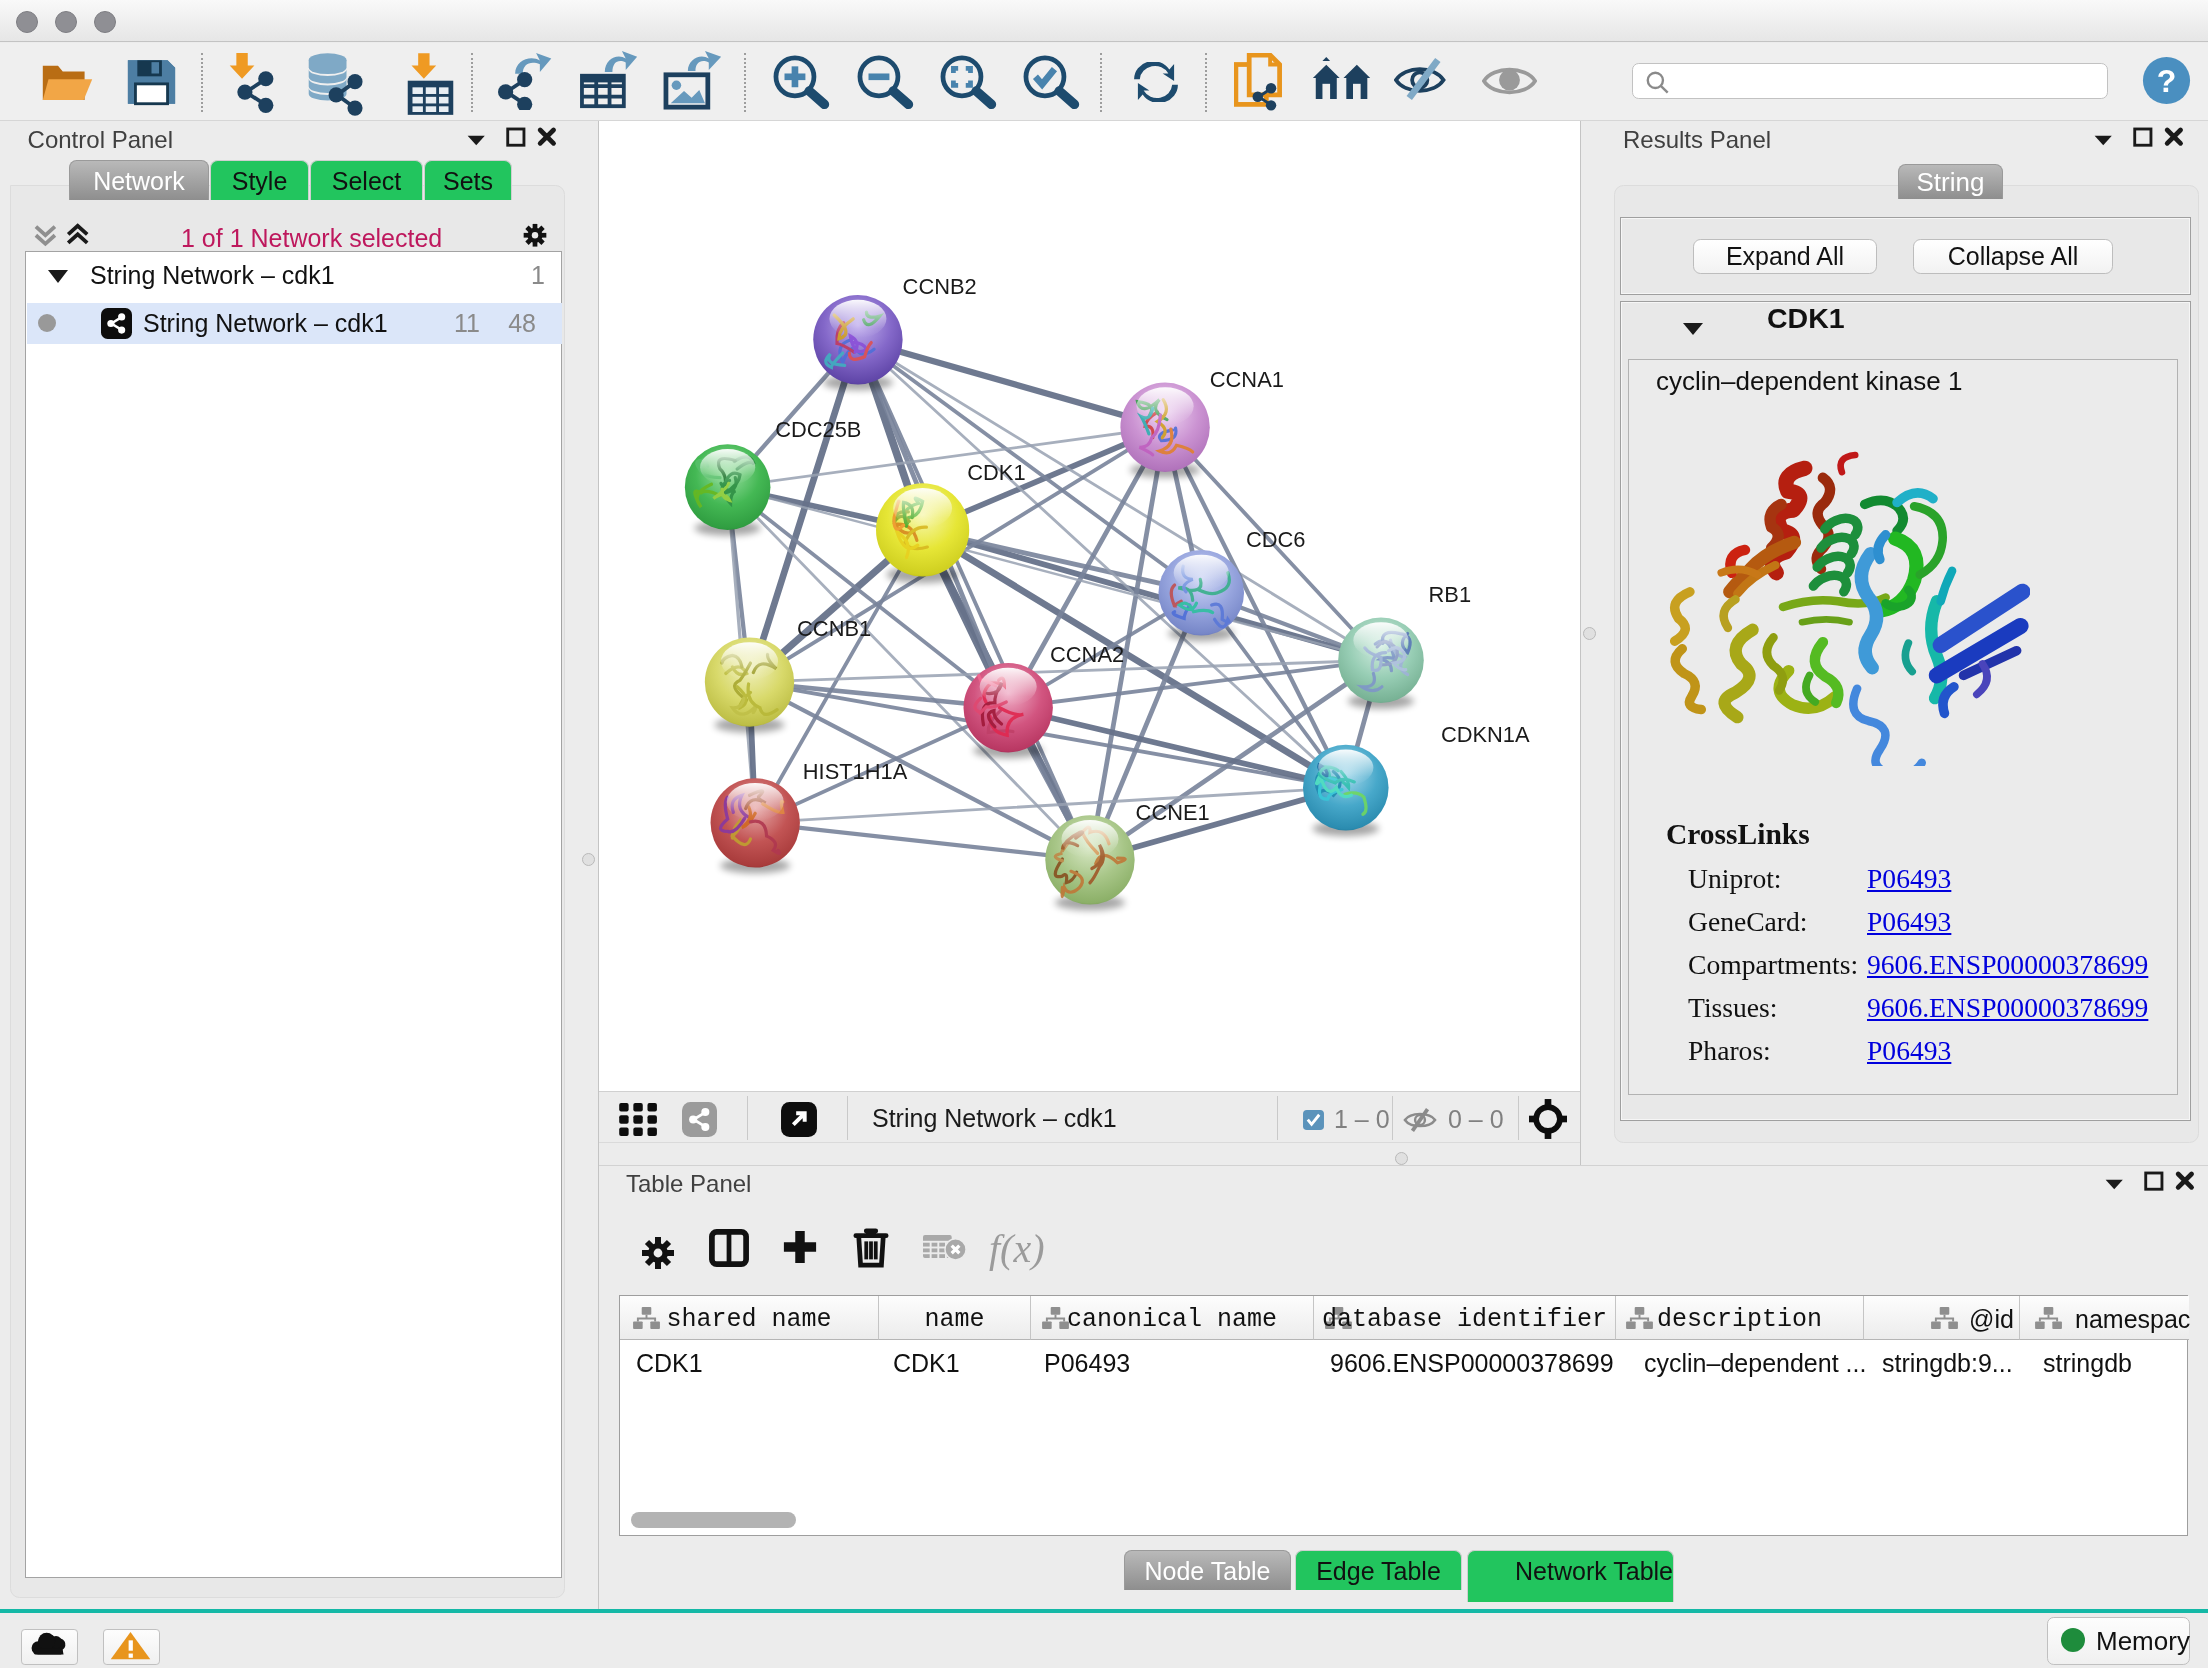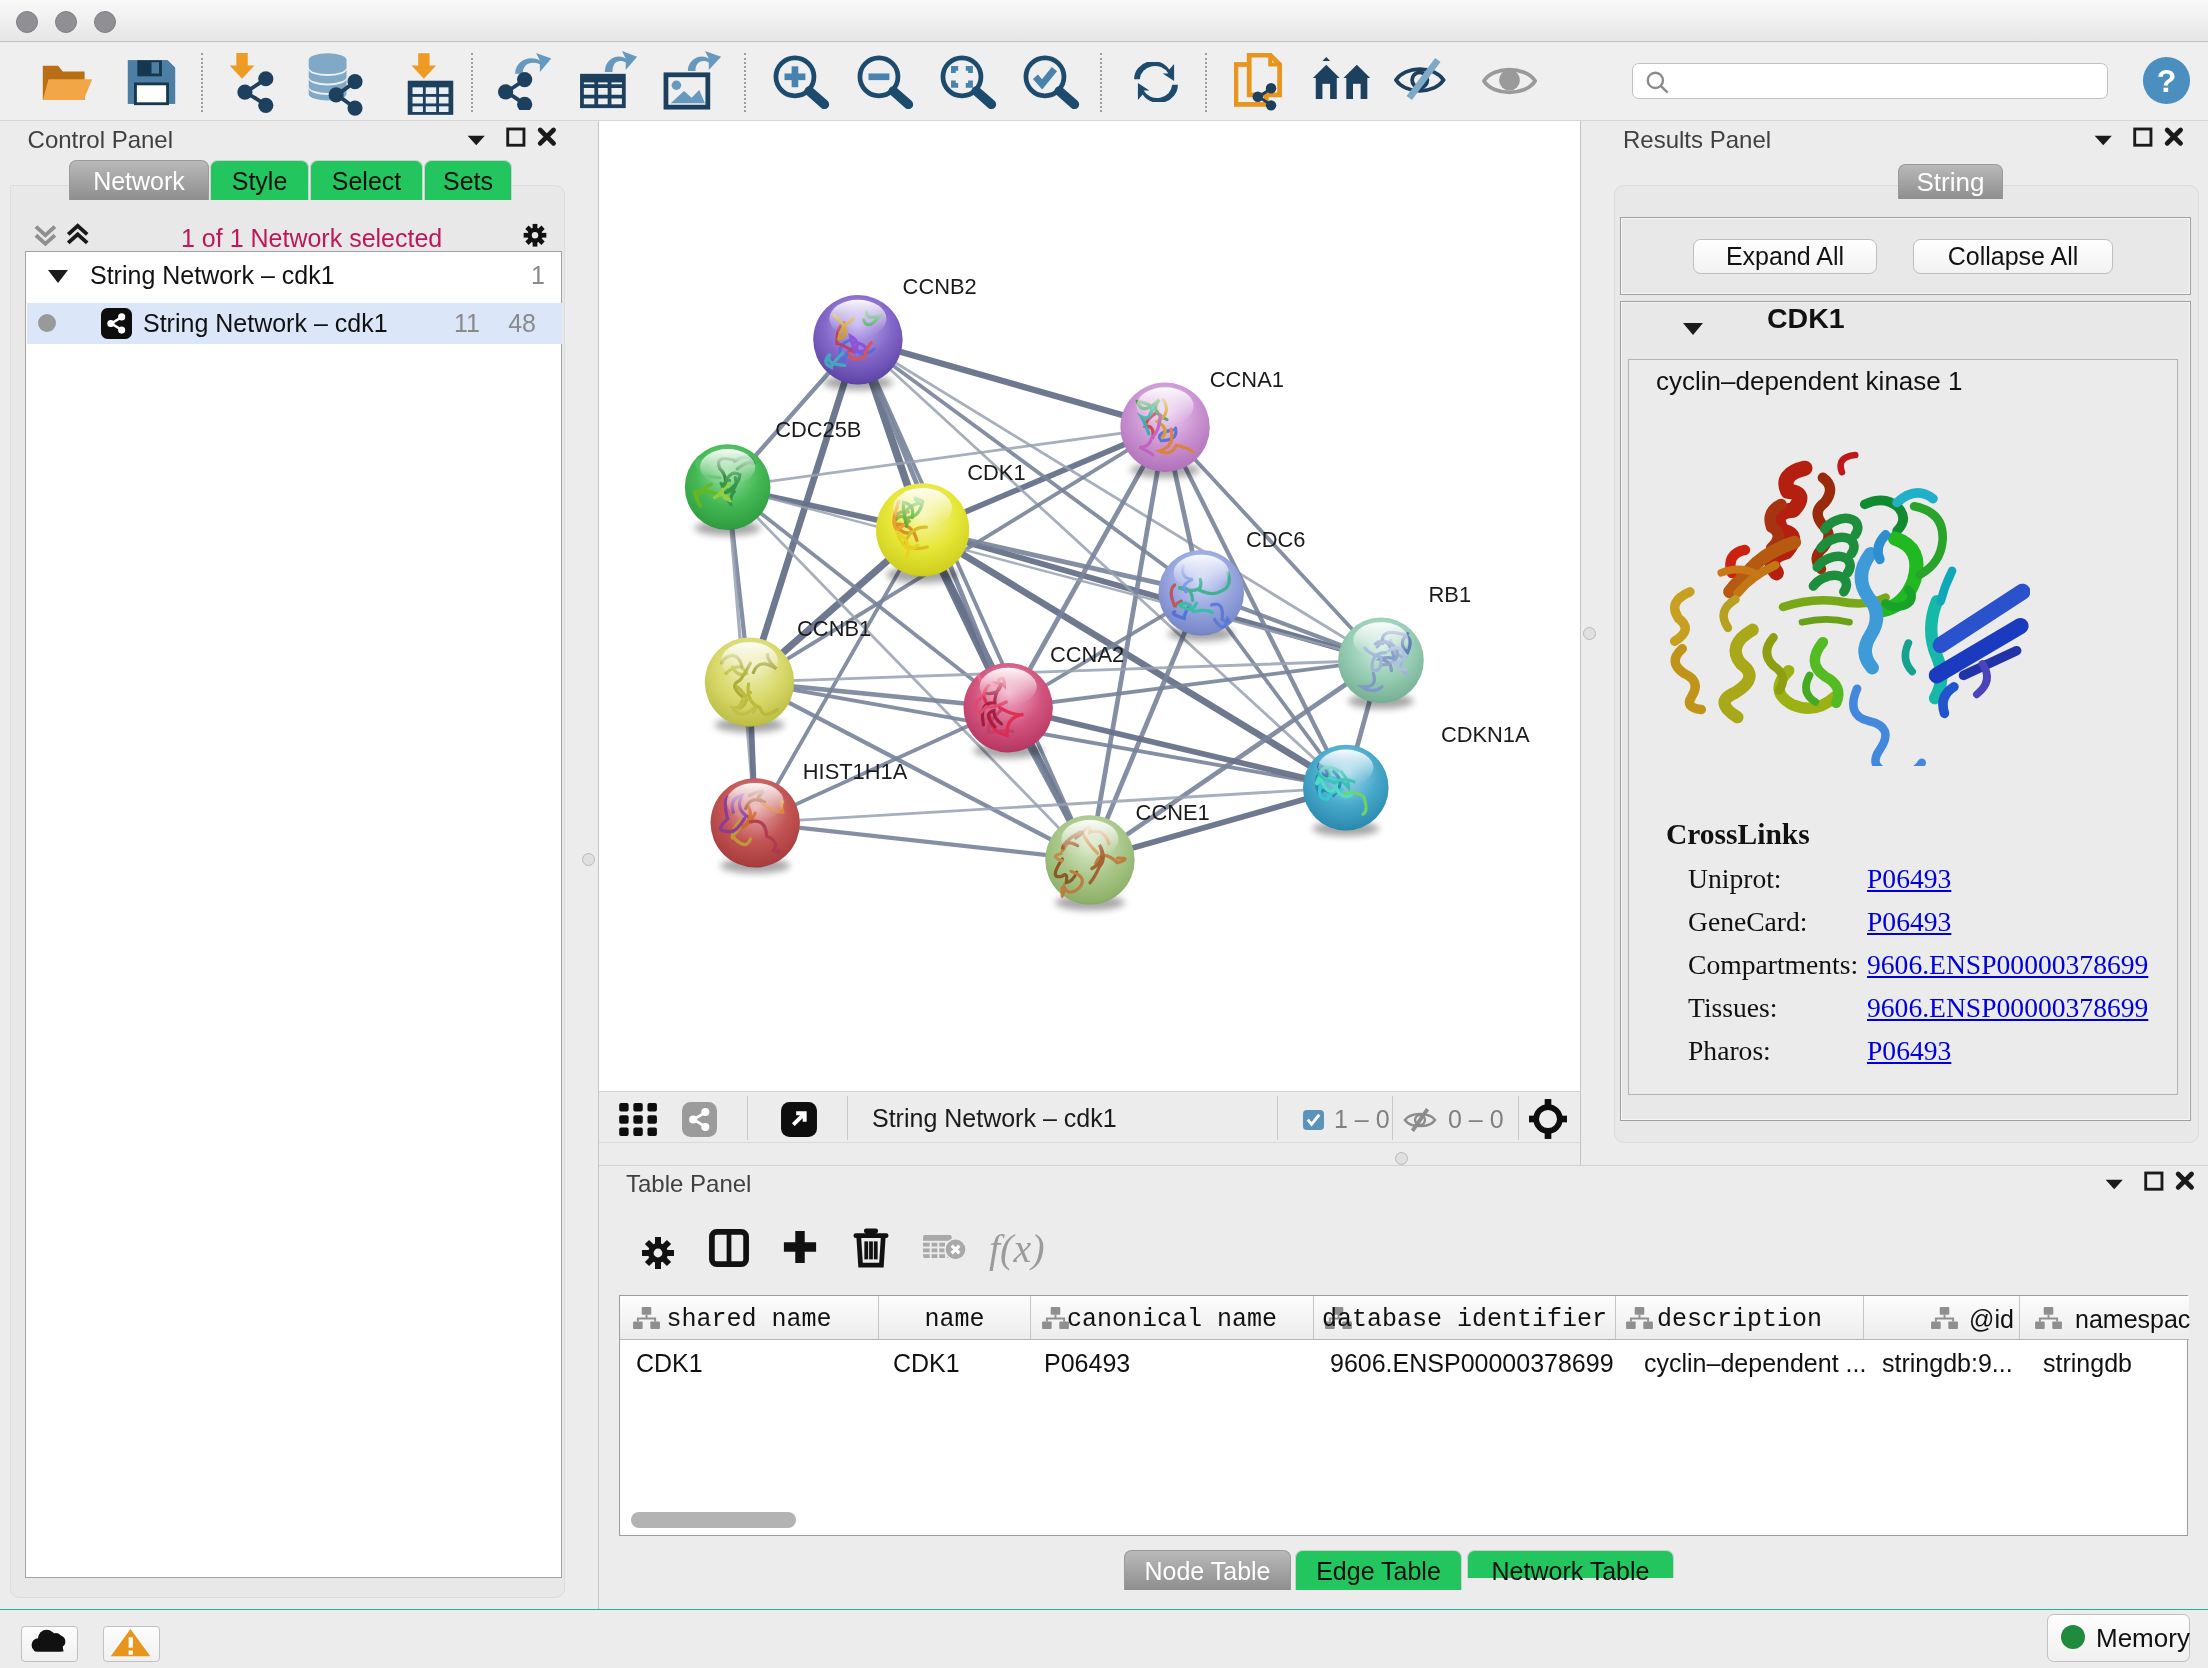--- a/index.html
+++ b/index.html
@@ -44,21 +44,21 @@
 .etched { position:absolute; border:1px solid #9f9f9f; box-shadow:inset 0 0 0 1px #f6f6f6; }
 .btn { position:absolute; background:linear-gradient(#ffffff,#f2f2f2); border:1px solid #bdbdbd; border-radius:7.6px; text-align:center; font-size:25px; color:#111; }
 
 
 #tp-table { left:619px; top:1295px; width:1569px; height:241px; background:#fff; border:1px solid #9e9e9e; }
 .th { position:absolute; top:0; height:44px; background:linear-gradient(#fdfdfd,#ececec); border-right:1px solid #c5c5c5; border-bottom:1px solid #b5b5b5; }
 .th .lbl { position:absolute; width:100%; text-align:center; top:8.6px; font-size:25px; color:#111;font-family:Liberation Mono, monospace; }
 .td { position:absolute; top:53px; font-size:25px; color:#111; }
 
 
-#statusbar { left:0; top:1609px; width:2208px; height:59px; background:#ececec; border-top:1px solid #14b8a6; }
+#statusbar { left:0; top:1609px; width:2208px; height:59px; background:#ececec; border-top:4px solid #14b8a6; }
 .sbtn { position:absolute; background:linear-gradient(#fdfdfd,#f0f0f0); border:1.9px solid #c0c0c0; border-radius:3.8px; }
 </style>
 </head>
 <body>
 
 <div id="titlebar" class="abs">
   <div class="tl" style="left:16px;"></div>
   <div class="tl" style="left:55px;"></div>
   <div class="tl" style="left:94px;"></div>
 </div>
@@ -851,21 +851,21 @@
   <div class="td" style="left:424px;">P06493</div>
   <div class="td" style="left:710px;">9606.ENSP00000378699</div>
   <div class="td" style="left:1024px;">cyclin–dependent ...</div>
   <div class="td" style="left:1262px;">stringdb:9...</div>
   <div class="td" style="left:1423px;">stringdb</div>
   <div style="position:absolute; left:10.5px; top:216px; width:165px; height:16px; border-radius:8.6px; background:#b3b3b3;"></div>
 </div>
 
 <div class="tab sel" style="left:1124px; top:1550px; width:167px; height:40px; line-height:40px;">Node Table</div>
 <div class="tab" style="left:1295px; top:1550px; width:167px; height:40px; line-height:40px;">Edge Table</div>
-<div class="tab" style="left:1467px; top:1550px; width:207px; height:28px; line-height:40px;">Network Table</div>
+<div class="tab" style="left:1467px; top:1550px; width:207px; height:52px; line-height:40px;text-align:right;">Network Table</div>
 
 <div id="statusbar" class="abs">
   <div class="sbtn" style="left:21px; top:16px; width:57px; height:36px;">
     <svg width="53" height="32" viewBox="0 0 56 34">
         <path d="M17,26 a7,7 0 0 1 0,-14 a10,9 0 0 1 19,-2 a6.5,6.5 0 0 1 7,11 l1,5 Z" fill="#111"></path>
         <circle cx="36" cy="13" r="6.5" fill="#111"></circle>
         <circle cx="26" cy="12" r="9" fill="#111"></circle>
         <rect x="12" y="20" width="31" height="6" rx="3" fill="#111"></rect>
       </svg>
   </div>

